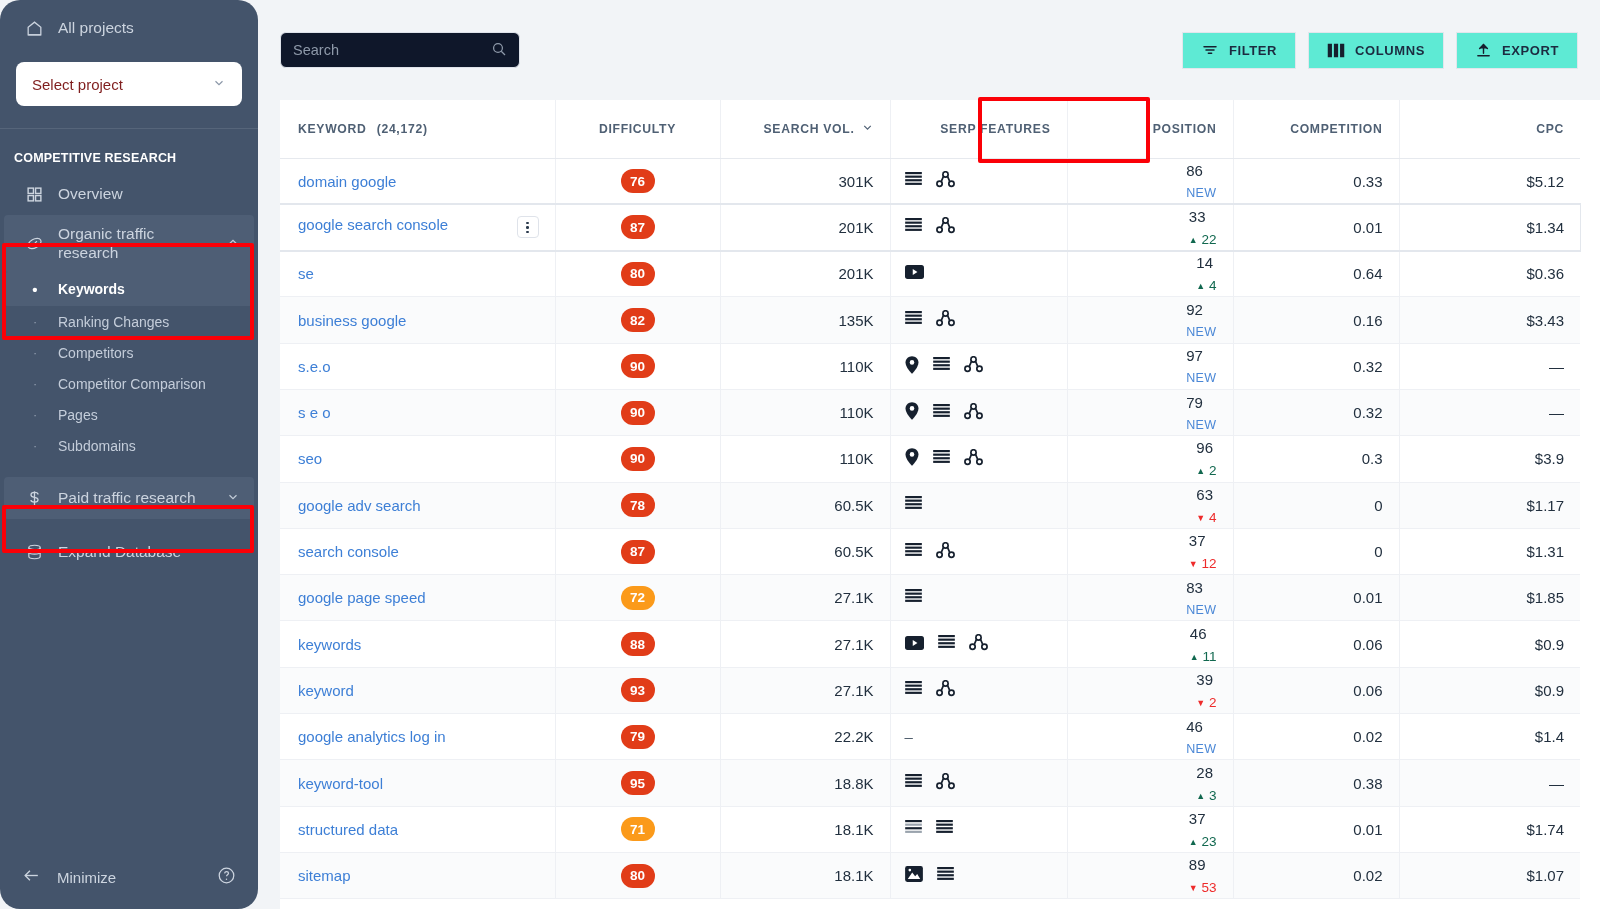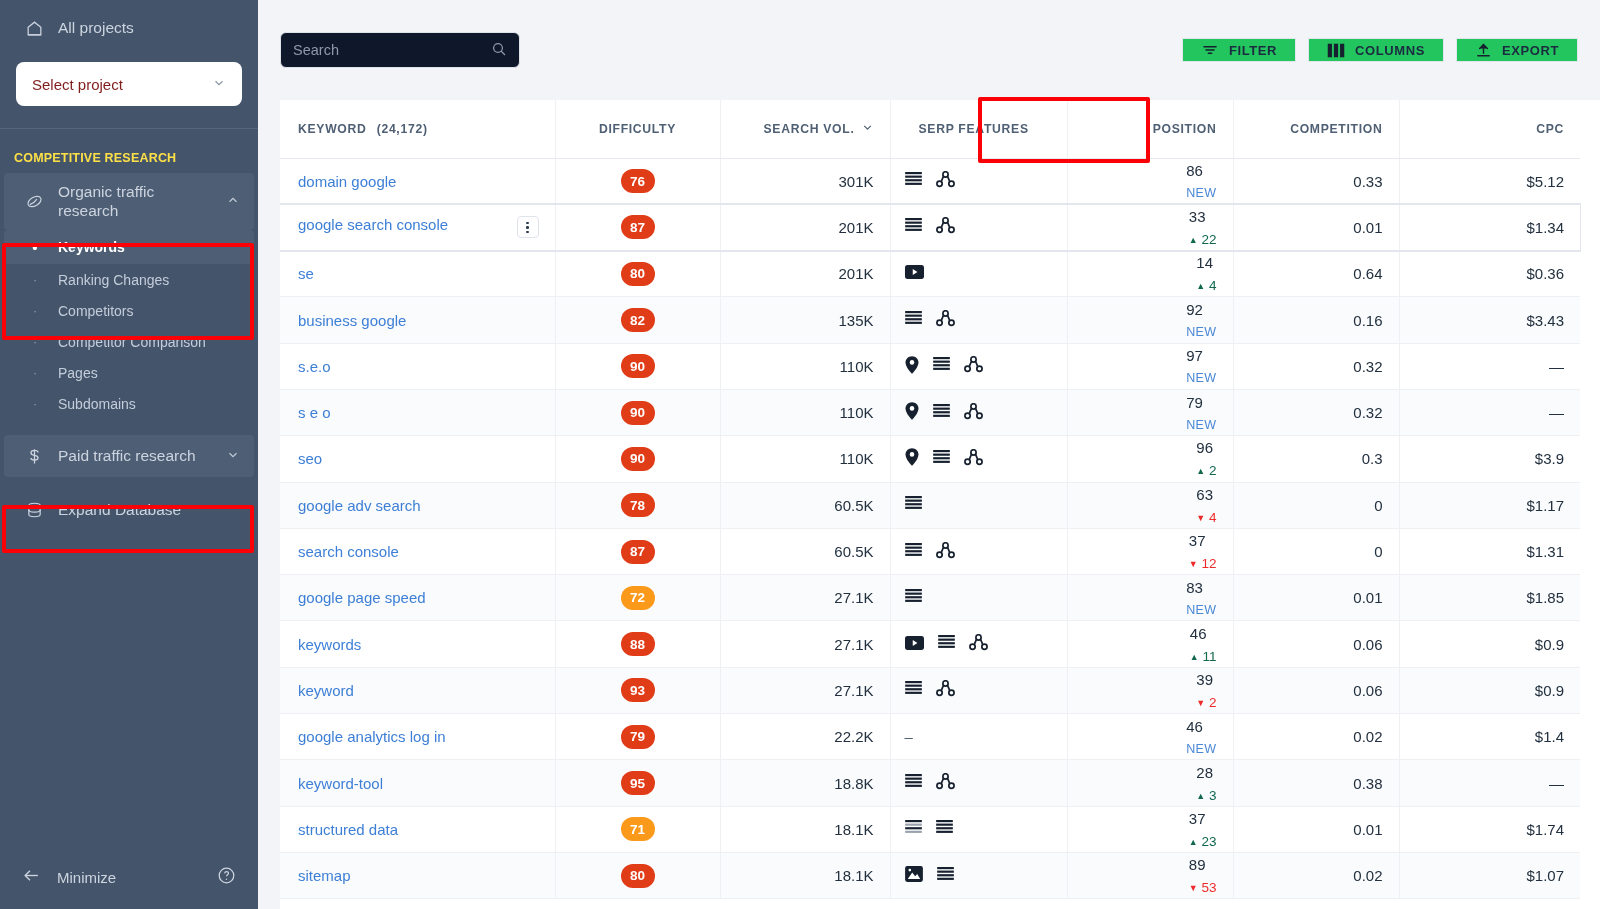--- a/index.html
+++ b/index.html
@@ -10,38 +10,38 @@
     background: #f2f4f7;
   }
   #app { display: flex; width: 1600px; height: 909px; }
 
   
   #sidebar {
     width: 258px; min-width: 258px; height: 909px;
     background: #44546b;
     color: #ccd4df;
     position: relative;
-    display: flex; flex-direction: column;
+    display: flex; flex-direction: column; border-radius: 20px;
   }
   .sb-top { padding: 0; }
   .sb-allprojects {
     display: flex; align-items: center; gap: 14px;
     height: 56px; padding: 0 24px;
     color: #ccd4df; font-size: 15.5px;
   }
   .sb-allprojects .ic { width: 20px; height: 20px; display:flex; align-items:center; justify-content:center; }
   .sb-select-wrap { padding: 6px 16px 0 16px; }
   .sb-select {
     height: 44px; background: #ffffff; border-radius: 8px;
     display: flex; align-items: center; justify-content: space-between;
     padding: 0 16px; color: #7f1d1d; font-size: 15px;
   }
   .sb-divider { height: 1px; background: #56657a; margin: 22px 0 0 0; }
   .sb-section-title {
-    font-size: 12.5px; letter-spacing: .2px; color: #fde047;
+    font-size: 12.5px; letter-spacing: .2px; color: #ffffff;
     padding: 22px 0 8px 14px; font-weight: 600;
   }
   .sb-item {
     display: flex; align-items: center; gap: 14px;
     min-height: 42px; padding: 0 18px 0 24px;
     color: #ccd4df; font-size: 15.5px; position: relative;
   }
   .sb-item .ic { width: 20px; min-width:20px; height: 20px; display:flex; align-items:center; justify-content:center; }
   .sb-item .lbl { flex: 1; line-height: 1.2; }
   .sb-item.active-group {
@@ -80,21 +80,21 @@
     padding: 0 22px 0 22px;
   }
   .search-box {
     width: 240px; height: 36px; background: #0f172a;
     border: 1px solid #dfe3ea; border-radius: 6px;
     display: flex; align-items: center; padding: 0 12px;
     color: #8e99a9; font-size: 14.5px; justify-content: space-between;
   }
   .tb-right { margin-left: auto; display: flex; gap: 12px; }
   .tb-btn {
-    height: 24px; background: #22c55e; border: 1px solid #e2e6ec;
+    height: 37px; background: #5eead4; border: 1px solid #e2e6ec;
     border-radius: 0; display: flex; align-items: center; gap: 10px;
     padding: 0 18px; font-size: 13px; letter-spacing: .6px;
     color: #1c2b40; font-weight: 600;
   }
   .tb-btn .ic { display: flex; align-items: center; }
 
   
   #table-wrap {
     position: absolute; left: 22px; top: 100px; right: -22px; bottom: 0;
     background: #fff; overflow: hidden;
@@ -102,21 +102,21 @@
   table { border-collapse: collapse; width: 1300px; table-layout: fixed; }
   thead th {
     height: 58px; background: #fff; font-size: 12.2px; letter-spacing: .7px;
     color: #4f6074; font-weight: 600; text-align: right;
     border-bottom: 1px solid #e6e9ee;
     border-right: 1px solid #eef0f4;
     padding: 0 16px; vertical-align: middle;
   }
   thead th.first { text-align: left; padding-left: 18px; }
   thead th.center { text-align: center; }
-  thead th.left { text-align: left; padding-left: 28px; }
+  thead th.left { text-align: right; padding-left: 28px; }
   thead th.last { border-right: none; }
   thead th .sv { display:inline-flex; align-items:center; gap:6px; }
 
   tbody td {
     height: 46.3px; font-size: 15px; color: #22303f;
     border-bottom: 1px solid #eef0f4;
     border-right: 1px solid #eef0f4;
     padding: 0 16px; text-align: right; vertical-align: middle;
     white-space: nowrap;
   }
@@ -178,20 +178,31 @@
                 <path d="M6 9l6 6 6-6"></path>
               </svg>
           </span>
         </div>
       </div>
 
       <div class="sb-divider"></div>
 
       <div class="sb-section-title">COMPETITIVE RESEARCH</div>
 
+      <div class="sb-item">
+        <span class="ic">
+          <svg width="17" height="17" viewBox="0 0 24 24" fill="none" stroke="#ccd4df" stroke-width="2">
+            <rect x="3" y="3" width="7.5" height="7.5"></rect>
+              <rect x="13.5" y="3" width="7.5" height="7.5"></rect>
+            <rect x="3" y="13.5" width="7.5" height="7.5"></rect>
+              <rect x="13.5" y="13.5" width="7.5" height="7.5"></rect>
+          </svg>
+        </span>
+        <span class="lbl">Overview</span>
+      </div>
 
       <div class="sb-item active-group">
         <span class="ic">
           <svg width="19" height="19" viewBox="0 0 24 24" fill="none" stroke="#ccd4df" stroke-width="1.5">
             <ellipse cx="12" cy="12" rx="9" ry="5.5" transform="rotate(-30 12 12)"></ellipse>
             <path d="M6 16c3-1 7-4 9-7"></path>
           </svg>
         </span>
         <span class="lbl">Organic traffic research</span>
         <span class="chev">

